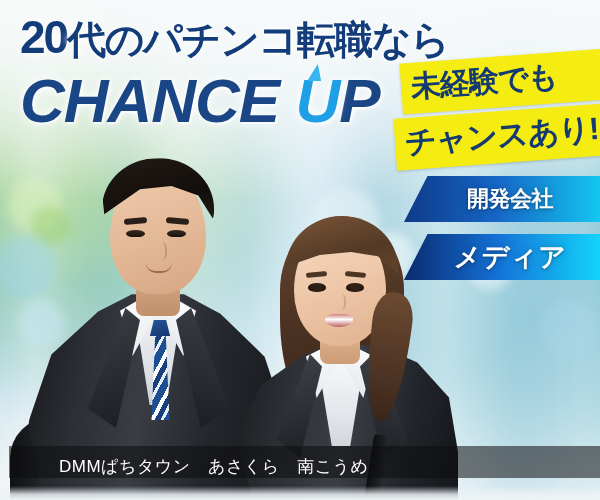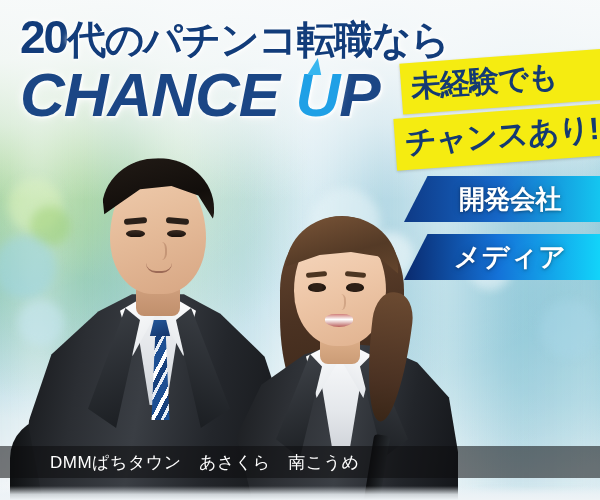--- a/index.html
+++ b/index.html
@@ -273,21 +273,21 @@
       0 0 5px rgba(255,255,255,0.95),
       0 0 9px rgba(255,255,255,0.9),
       1px 1px 0 rgba(255,255,255,0.8);
   }
   .line1 .num {
     font-size: 46px;
     font-weight: 700;
     letter-spacing: -2px;
   }
   .line2 {
-    margin-top: 2px;
+    margin-top: 8px;
     font-size: 62px;
     font-weight: 700;
     font-style: italic;
     letter-spacing: -1px;
     line-height: 1.05;
     color: #1b4685;
     white-space: nowrap;
     text-shadow:
       0 0 6px rgba(255,255,255,0.9),
       0 0 12px rgba(255,255,255,0.75),
@@ -346,30 +346,30 @@
   }
   .cat-btn .cat-label {
     font-size: 27px;
     font-weight: 700;
     color: #ffffff;
     letter-spacing: 0.5px;
     margin-left: 16px;
     text-shadow: 0 1px 3px rgba(0,0,0,0.35), 0 0 8px rgba(0,0,0,0.2);
     white-space: nowrap;
   }
-  .cat-btn.wide .cat-label { font-size: 26px; letter-spacing: -0.5px; }
+  .cat-btn.wide .cat-label { font-size: 22px; letter-spacing: -0.5px; }
 
   
   .credit-bar {
     position: absolute;
-    left: 0; right: 0; bottom: 22px;
+    left: 9px; right: 0; bottom: 22px;
     height: 32px;
     background: rgba(12,12,14,0.55);
     display: flex;
-    align-items: center;
+    align-items: flex-end;
     z-index: 55;
   }
   .credit-text {
     margin-left: 50px;
     font-size: 17px;
     color: #ffffff;
     letter-spacing: 0.5px;
     white-space: nowrap;
   }
   .soft-bottom {

